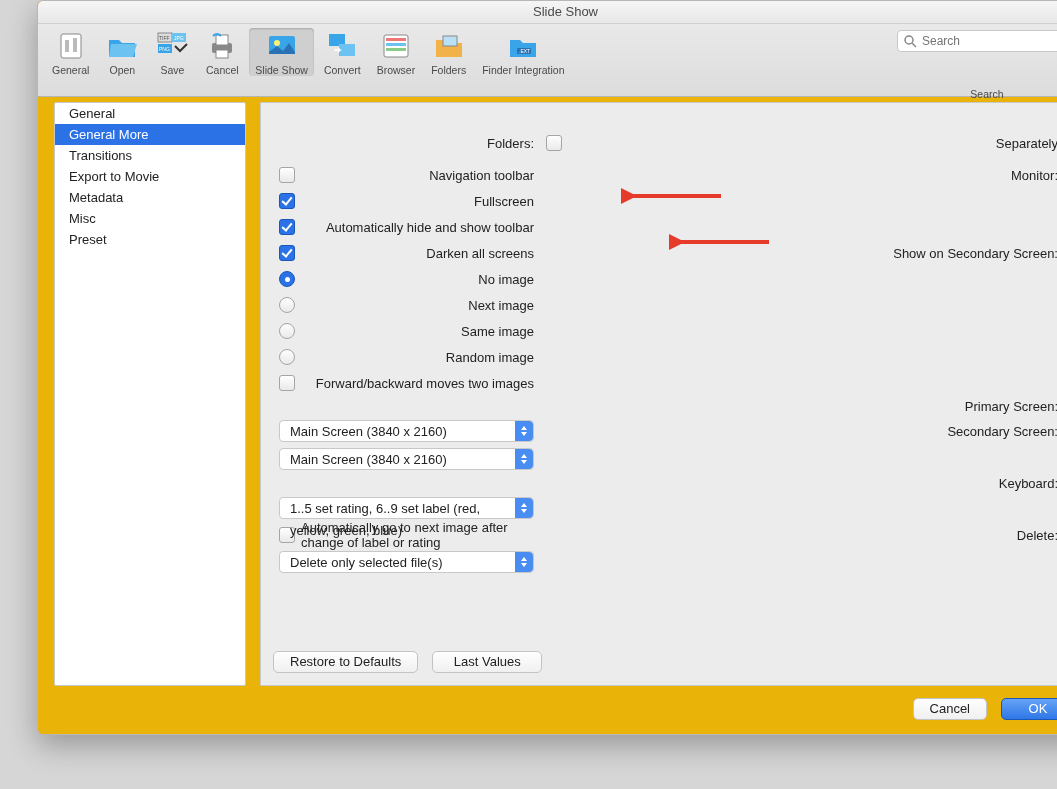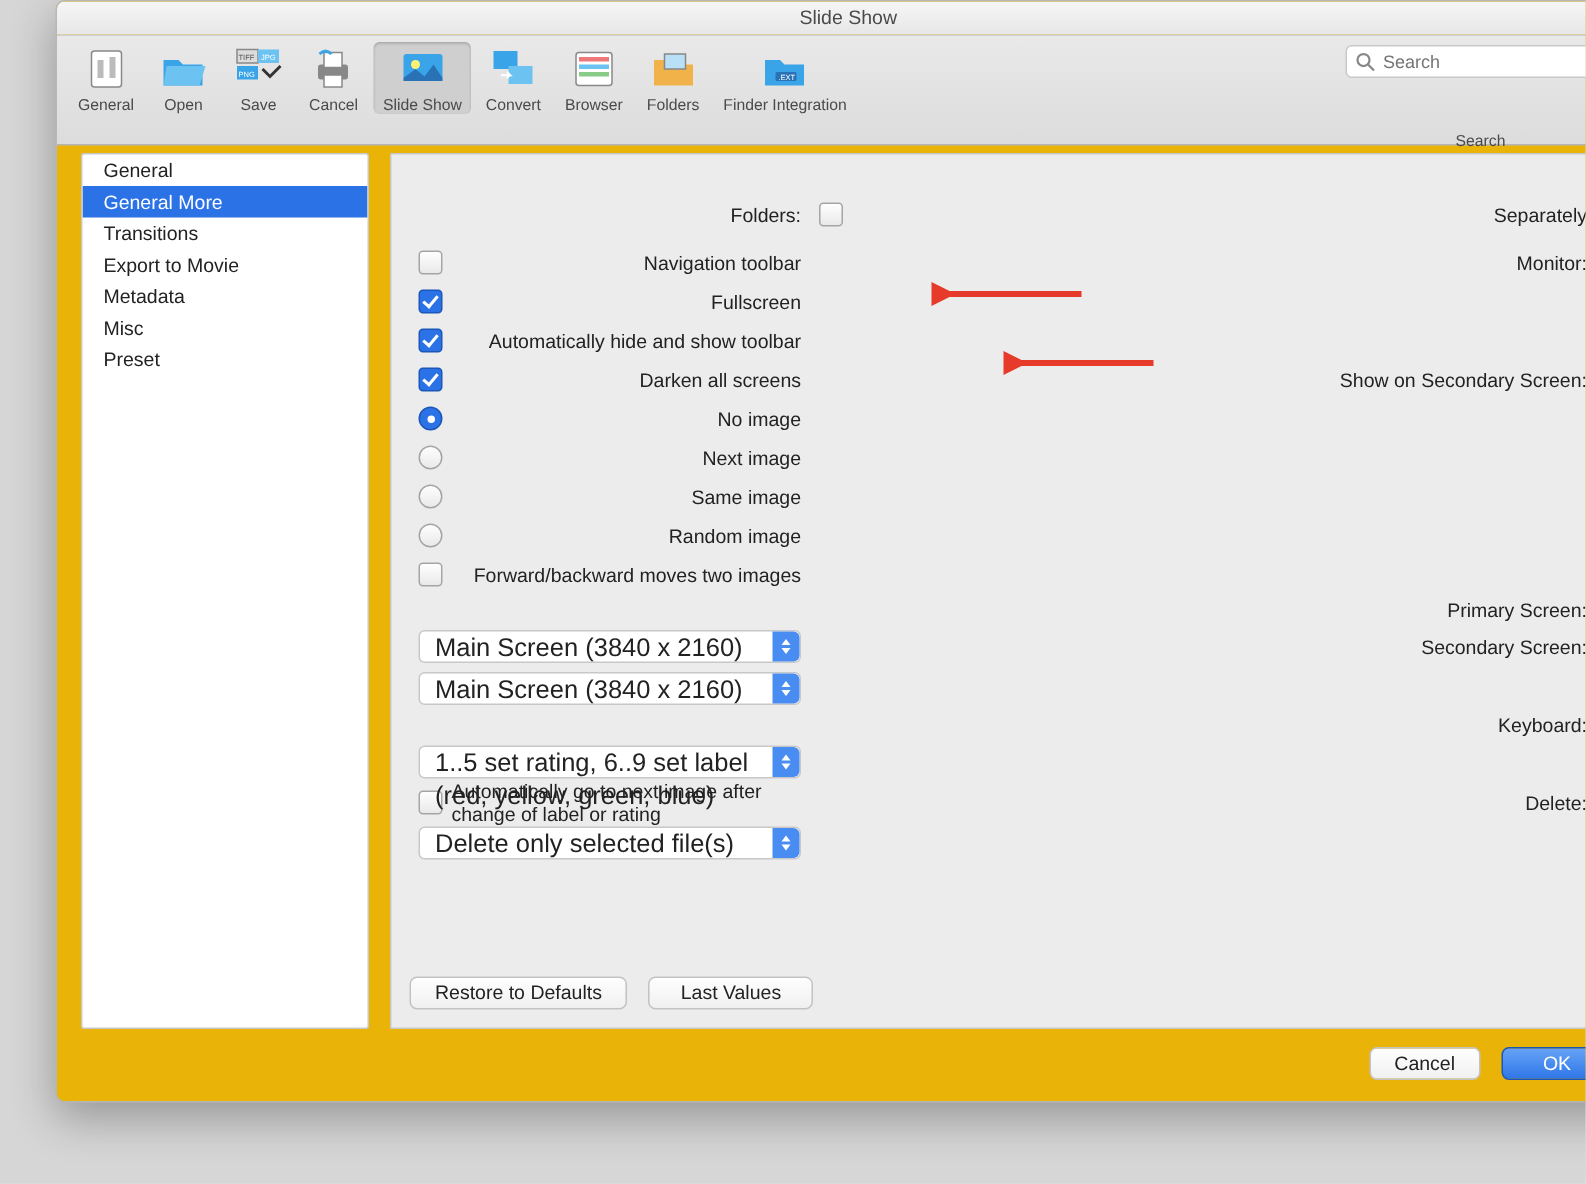--- a/index.html
+++ b/index.html
@@ -215,21 +215,21 @@
   }
   .spacer6  { height: 6px; }
   .select {
     position: relative;
     background: #fff;
     border: 1px solid #c8c8c8;
     border-radius: 4px;
     height: 22px;
     line-height: 22px;
     padding: 0 26px 0 10px;
-    font-size: 17px;
+    font-size: 13px;
     color: #222;
     box-sizing: border-box;
     width: 100%;
     user-select: none;
   }
   .select .stepper {
     position: absolute;
     right: 0;
     top: 0;
     width: 18px;

